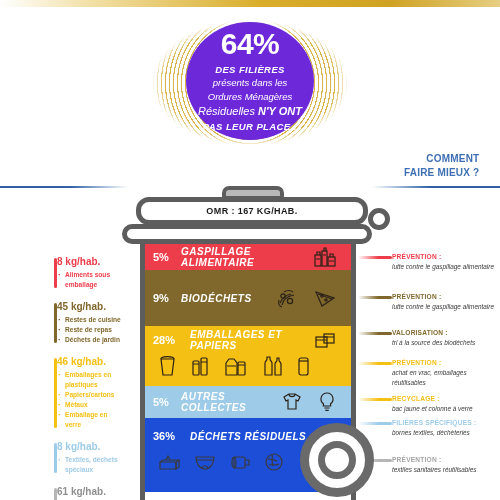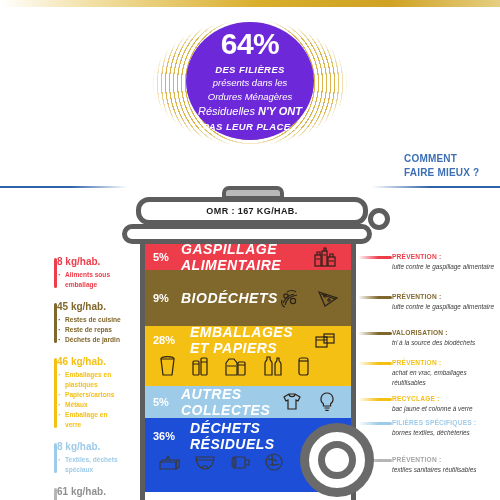--- a/index.html
+++ b/index.html
@@ -40,21 +40,21 @@
   .disc .l1{font-size:9.5px;font-weight:bold;font-style:italic;letter-spacing:.4px;line-height:1.45;}
   .disc .l2{font-size:9.5px;font-style:italic;line-height:1.45;}
   .disc .l3{font-size:9.5px;font-style:italic;line-height:1.45;}
   .disc .l4{font-size:11px;font-style:italic;line-height:1.45;}
   .disc .strong{font-weight:bold;font-style:italic;}
 
   
   .hdr{position:absolute;color:#3d6fb4;font-weight:bold;font-size:10px;line-height:1.35;letter-spacing:.2px;}
   .hdr .it{font-style:italic;}
   .hdr-left{left:18px;top:152px;}
-  .hdr-right{left:404px;top:152px;}
+  .hdr-right{left:404px;top:152px;text-align:right;}
   .rule{position:absolute;height:2px;top:186px;}
   .rule-left{left:0px;width:128px;background:linear-gradient(90deg,#2f62a8 0%,#2f62a8 55%,rgba(47,98,168,0) 100%);}
   .rule-right{left:372px;width:128px;background:linear-gradient(270deg,#2f62a8 0%,#2f62a8 55%,rgba(47,98,168,0) 100%);}
 
   
   .bin{position:absolute;left:118px;top:186px;width:268px;height:314px;}
   .lid-handle{
     position:absolute;left:104px;top:0px;width:62px;height:14px;
     background:#b9b9b9;border:4px solid #5d5d5d;border-radius:7px 7px 0 0;box-sizing:border-box;
   }
@@ -83,21 +83,21 @@
   }
   .wheel-in{
     position:absolute;left:200px;top:255px;width:38px;height:38px;border-radius:50%;
     background:#ffffff;border:7px solid #6a6a6a;box-sizing:border-box;
   }
 
   
   .row{position:relative;box-sizing:border-box;padding:0 8px;}
   .row .line1{display:flex;align-items:center;gap:9px;height:24px;}
   .row .pct{font-size:11px;font-weight:bold;color:#ffffff;min-width:28px;}
-  .row .lbl{font-size:14px;font-weight:bold;font-style:italic;color:#ffffff;letter-spacing:.5px;}
+  .row .lbl{font-size:10px;font-weight:bold;font-style:italic;color:#ffffff;letter-spacing:.5px;}
   .row .icons{display:flex;align-items:center;gap:12px;height:28px;padding-left:4px;}
   .row .inline-icons{display:flex;align-items:center;gap:14px;margin-left:auto;padding-right:6px;}
   .ico{display:block;}
 
   .r-gasp{background:#ee3d4a;height:26px;display:flex;align-items:center;}
   .r-bio{background:#80682c;height:56px;display:flex;align-items:center;}
   .r-emb{background:#f5c014;height:60px;padding-top:2px;}
   .r-autres{background:#9ecbe8;height:32px;display:flex;align-items:center;}
   .r-res{background:#1d4ed8;height:74px;padding-top:6px;}
 

